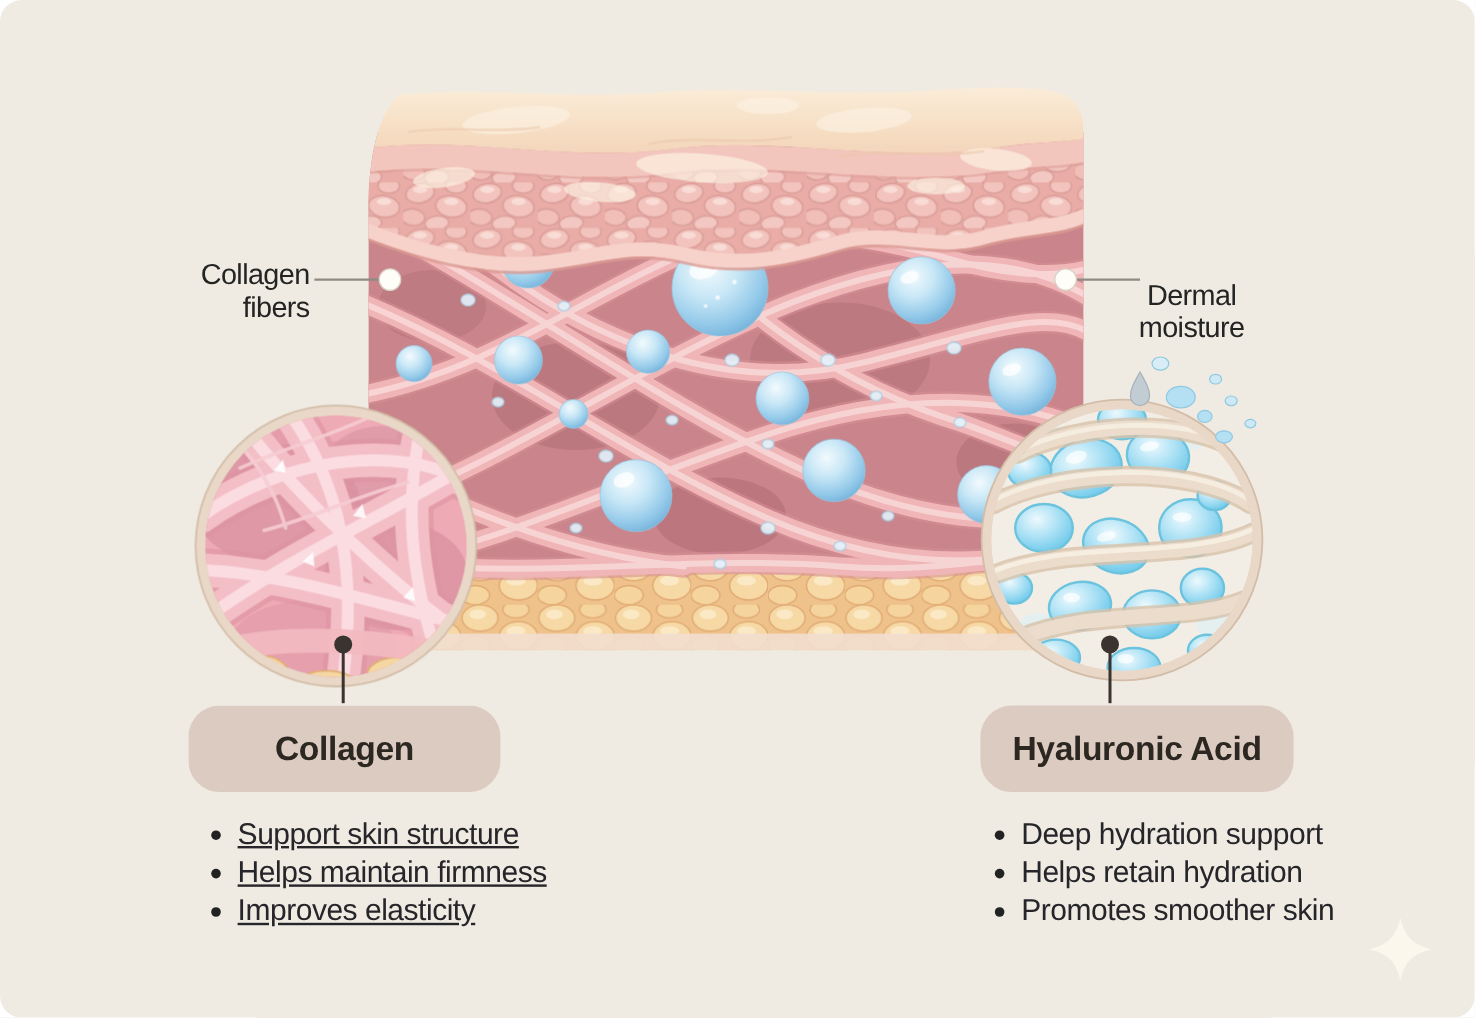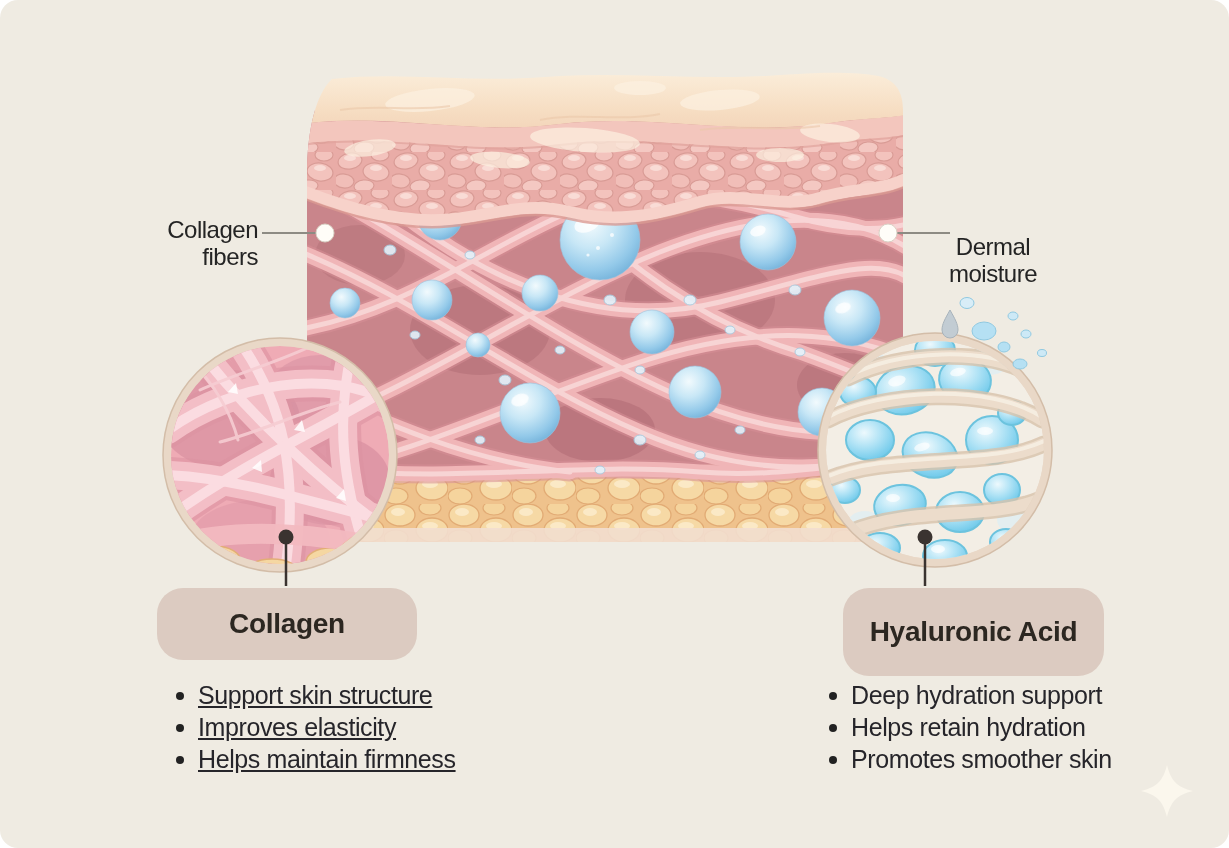--- a/index.html
+++ b/index.html
@@ -15,21 +15,21 @@
     letter-spacing:-0.5px; font-weight:500;
   }
   .callout-left{left:118px; top:217px; width:140px; text-align:right;}
   .callout-right{left:932px; top:223px; width:122px; text-align:center;margin-top:11px;}
   .pill{
     position:absolute; background:#dccbc1; border-radius:26px;
     display:flex; align-items:center; justify-content:center;
     color:#2c2721; font-size:28px; font-weight:bold; letter-spacing:-0.3px;
   }
   .pill-left{left:157px; top:588px; width:260px; height:72px;}
-  .pill-right{left:843px; top:588px; width:261px; height:88px;}
+  .pill-right{left:817px; top:588px; width:261px; height:72px;}
   .bullets{position:absolute; color:#26252a; font-size:25px; letter-spacing:-0.4px;}
   .bullets-left{left:176px; top:681px;text-decoration:underline;}
   .bullets-right{left:829px; top:681px;}
   .bullets .row{display:flex; align-items:flex-start; height:32px;}
   .bullets .dot{
     width:8px; height:8px; border-radius:50%; background:#222; flex:0 0 8px;
     margin:11px 14px 0 0;
   }
 </style>
 </head>
@@ -388,26 +388,26 @@
     <span>Hyaluronic Acid</span>
   </div>
 
   <div class="bullets bullets-left">
     <div class="row">
       <span class="dot"></span>
       <span>Support skin structure</span>
     </div>
     <div class="row">
       <span class="dot"></span>
+      <span>Helps maintain firmness</span>
+    </div>
+    <div class="row">
+      <span class="dot"></span>
       <span>Improves elasticity</span>
     </div>
-    <div class="row">
-      <span class="dot"></span>
-      <span>Helps maintain firmness</span>
-    </div>
   </div>
 
   <div class="bullets bullets-right">
     <div class="row">
       <span class="dot"></span>
       <span>Deep hydration support</span>
     </div>
     <div class="row">
       <span class="dot"></span>
       <span>Helps retain hydration</span>

